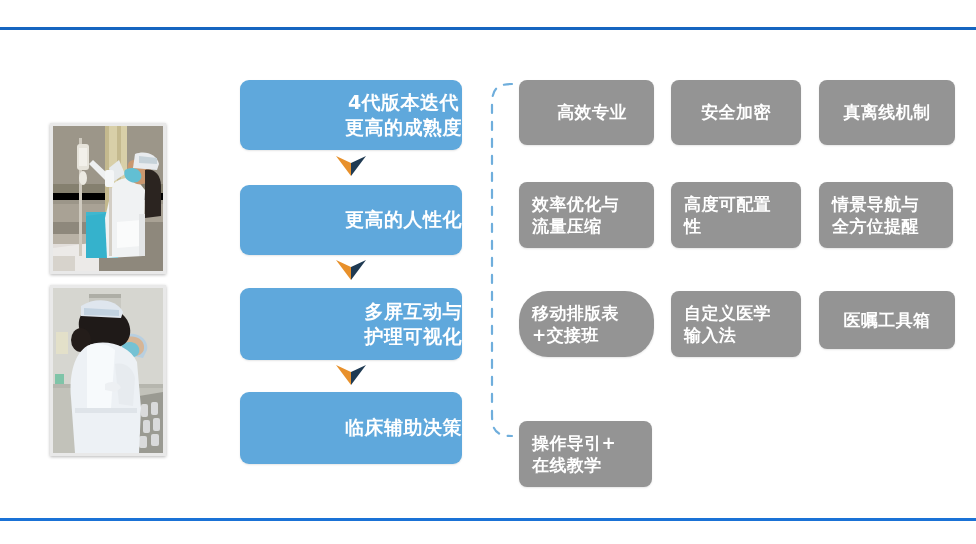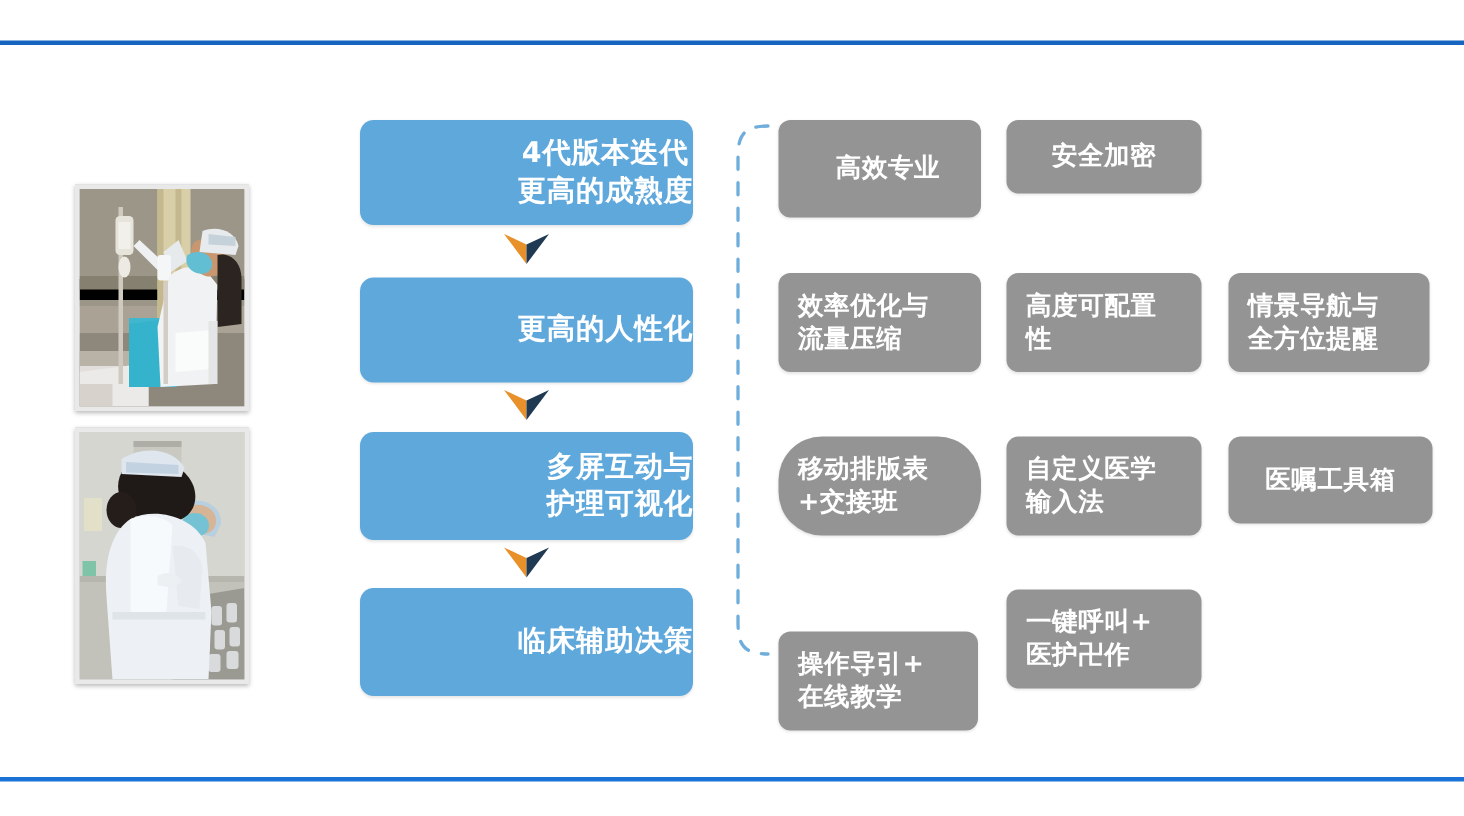--- a/index.html
+++ b/index.html
@@ -205,22 +205,25 @@
     <svg viewBox="0 0 40 360" preserveAspectRatio="none">
       <path d="M34 4 C16 4 14 12 14 26 L14 334 C14 348 16 356 34 356" fill="none" stroke="#6FAEDC" stroke-width="2.2" stroke-dasharray="8 9" stroke-linecap="round"></path>
     </svg>
   </div>
 
   <div class="grid">
 
     <div class="grey-box ctr" style="left:0px;top:0px;width:135px;height:65px;padding-left:24px;">
       <span style="white-space:pre-line">高效专业</span>
     </div>
-    <div class="grey-box ctr" style="left:152px;top:0px;width:130px;height:49px;">
+    <div class="grey-box ctr" style="left:152px;top:0px;width:130px;height:65px;">
       <span style="white-space:pre-line">安全加密</span>
+    </div>
+    <div class="grey-box ctr" style="left:300px;top:0px;width:136px;height:65px;">
+      <span style="white-space:pre-line">真离线机制</span>
     </div>
 
     <div class="grey-box lft" style="left:0px;top:102px;width:135px;height:66px;">
       <span style="white-space:pre-line">效率优化与
 流量压缩</span>
     </div>
     <div class="grey-box lft" style="left:152px;top:102px;width:130px;height:66px;">
       <span style="white-space:pre-line">高度可配置
 性</span>
     </div>
@@ -238,19 +241,15 @@
 输入法</span>
     </div>
     <div class="grey-box ctr" style="left:300px;top:211px;width:136px;height:58px;">
       <span style="white-space:pre-line">医嘱工具箱</span>
     </div>
 
     <div class="grey-box lft" style="left:0px;top:313px;width:133px;height:66px;margin-top:28px;">
       <span style="white-space:pre-line">操作导引+
 在线教学</span>
     </div>
-    <div class="grey-box lft" style="left:152px;top:313px;width:130px;height:66px;">
-      <span style="white-space:pre-line">一键呼叫+
-医护卍作</span>
-    </div>
   </div>
 
 </div>
 
 </body></html>

